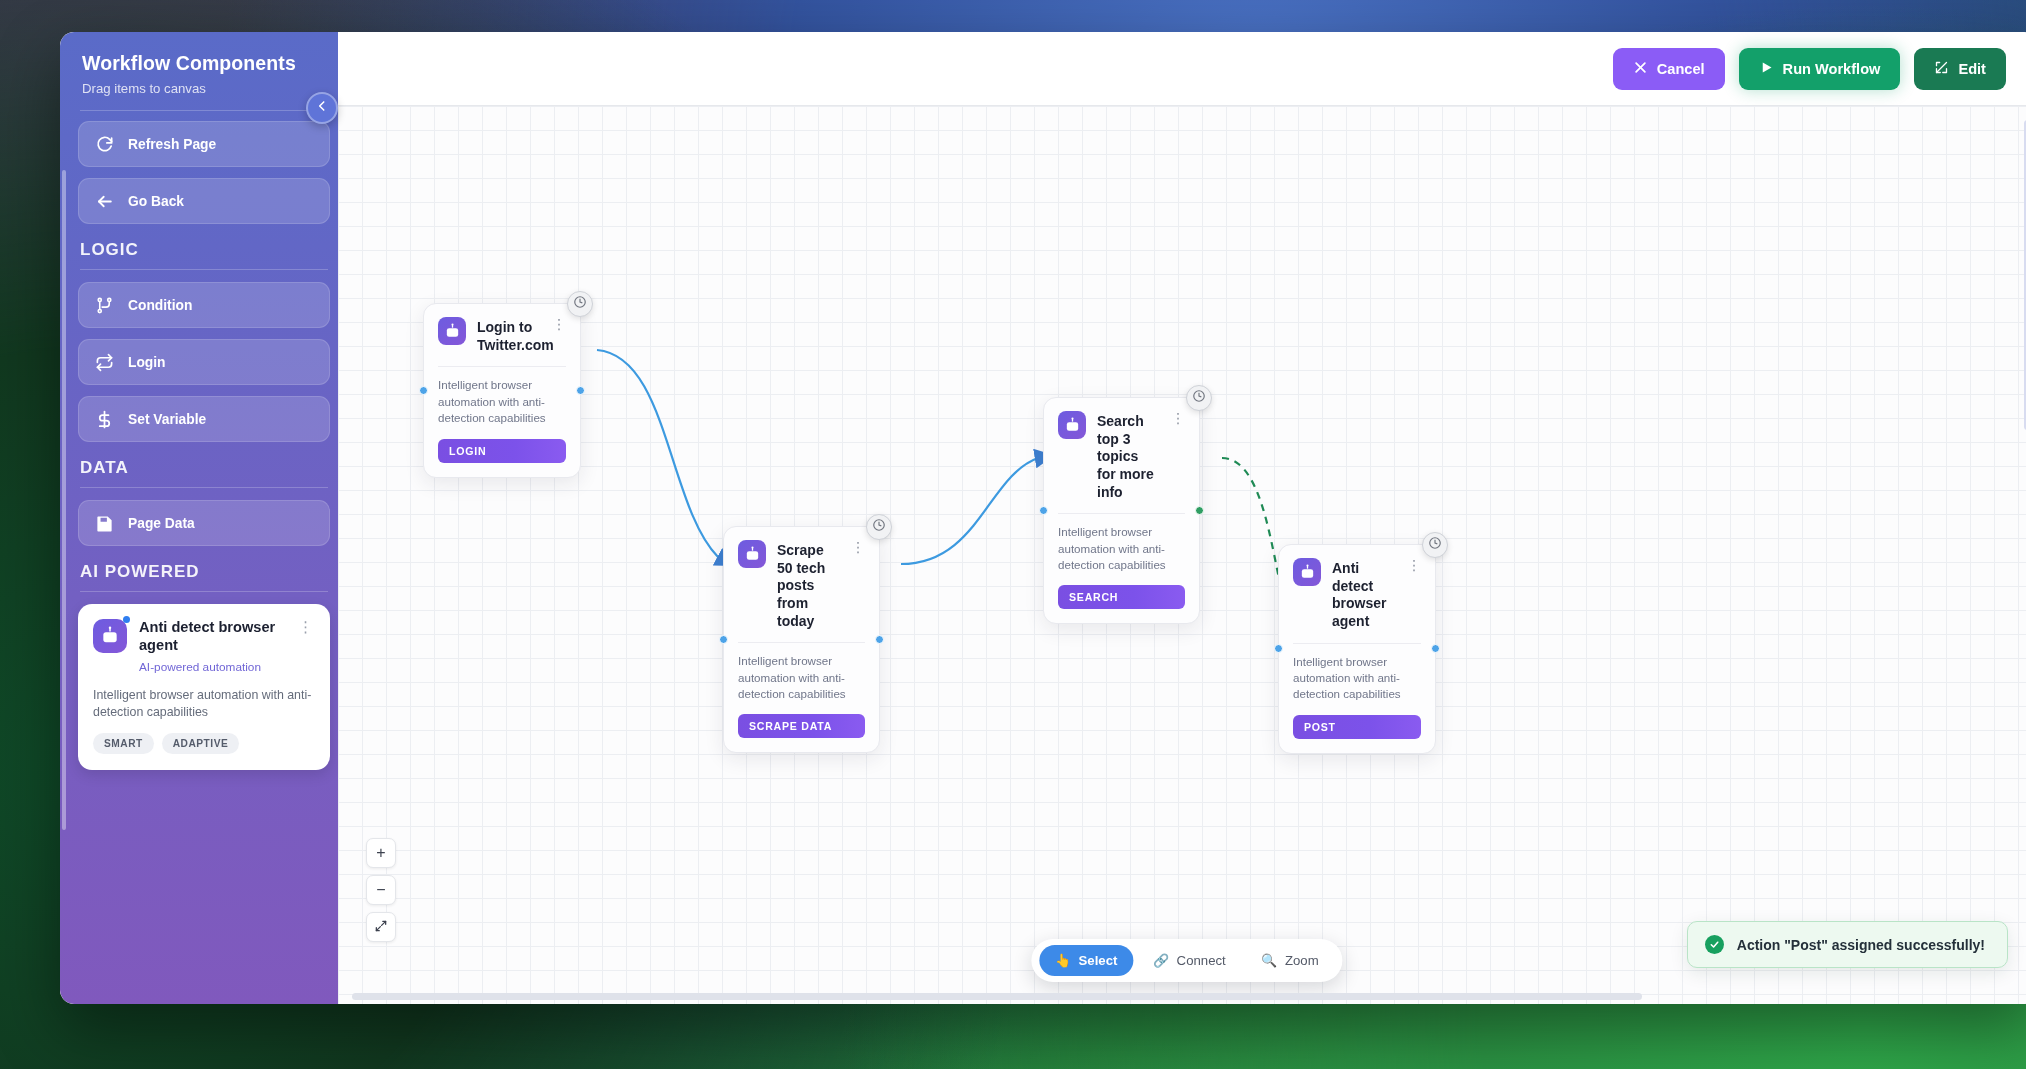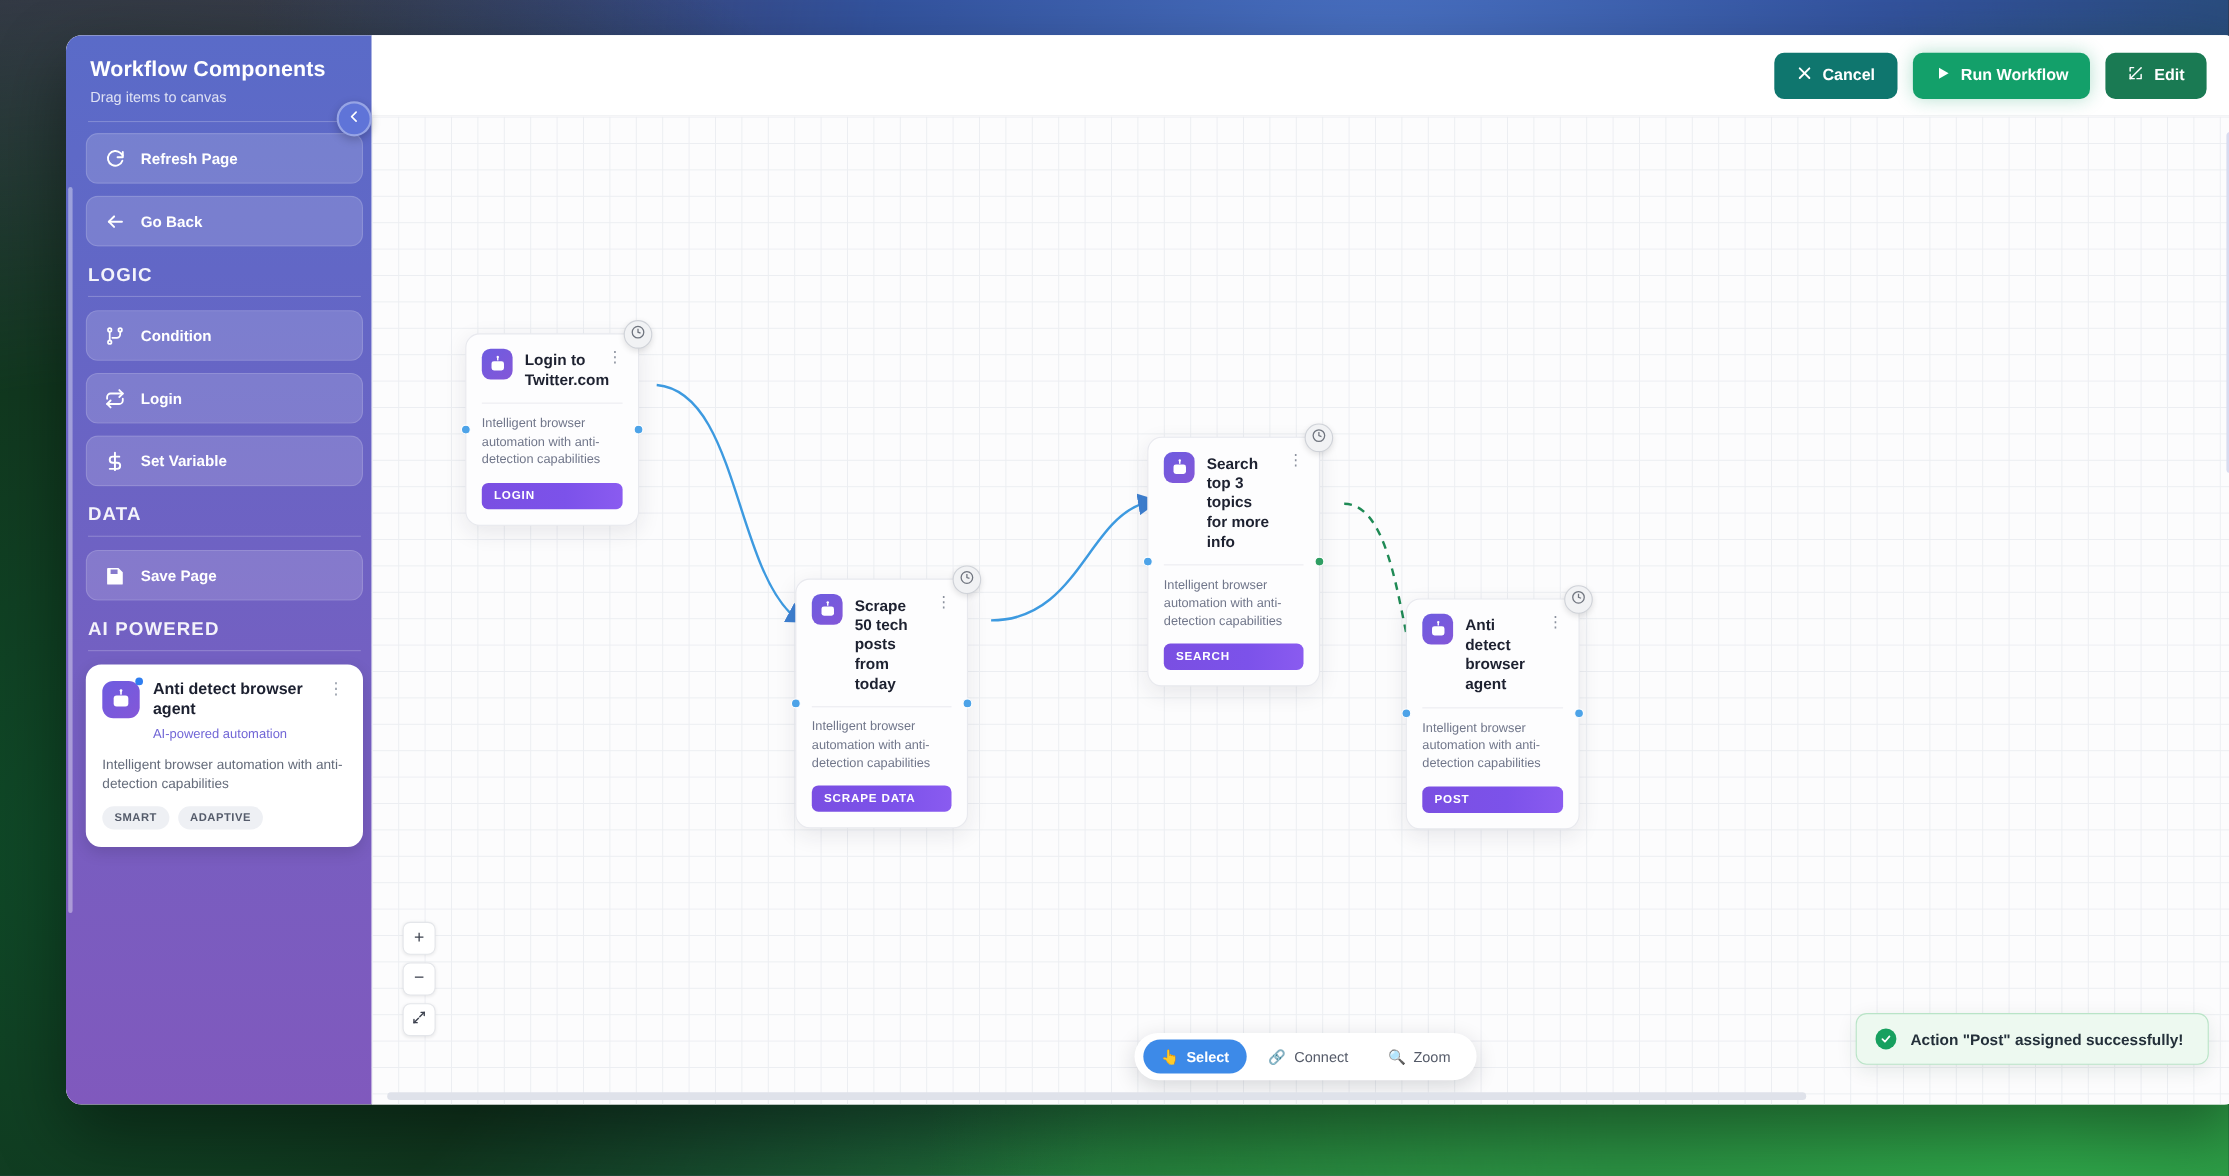--- a/index.html
+++ b/index.html
@@ -155,21 +155,21 @@
   }
   .btn {
     display: inline-flex; align-items: center; gap: 9px;
     height: 42px; padding: 0 20px;
     border-radius: 9px;
     font-size: 14.6px; font-weight: bold;
     color: #fff; border: none; cursor: pointer;
     white-space: nowrap;
   }
   .btn svg { width: 15px; height: 15px; }
-  .btn-cancel { background: #0f766e; }
+  .btn-cancel { background: #8b5cf6; }
   .btn-run    { background: #13a06a; box-shadow: 0 0 16px rgba(19,160,106,.32); }
   .btn-edit   { background: #1a7a53; }
 
   
   .canvas-wrap { flex: 1; position: relative; overflow: hidden; background: #fcfcfd; }
   .canvas {
     position: absolute; inset: 0;
     background-color: #fcfcfd;
     background-image:
       linear-gradient(to right, #eceef2 1px, transparent 1px),
@@ -366,21 +366,21 @@
       <div class="sb-group">DATA</div>
       <div class="sb-group-line"></div>
 
 
       <div class="sb-item">
         <span class="ic">
           <svg viewBox="0 0 24 24" fill="#ffffff">
             <path d="M4 3h12l5 5v13a1 1 0 0 1-1 1H4a1 1 0 0 1-1-1V4a1 1 0 0 1 1-1zm3 1.6v5.2h8V4.6H7zm1 9.1h8v5.6H8v-5.6z"></path>
           </svg>
         </span>
-        <span>Save Page</span>
+        <span>Page Data</span>
       </div>
 
 
       <div class="sb-group">AI POWERED</div>
       <div class="sb-group-line"></div>
 
       <div class="ai-card">
         <div class="ai-card-top">
           <span class="bot-avatar">
             <span class="dot"></span>

